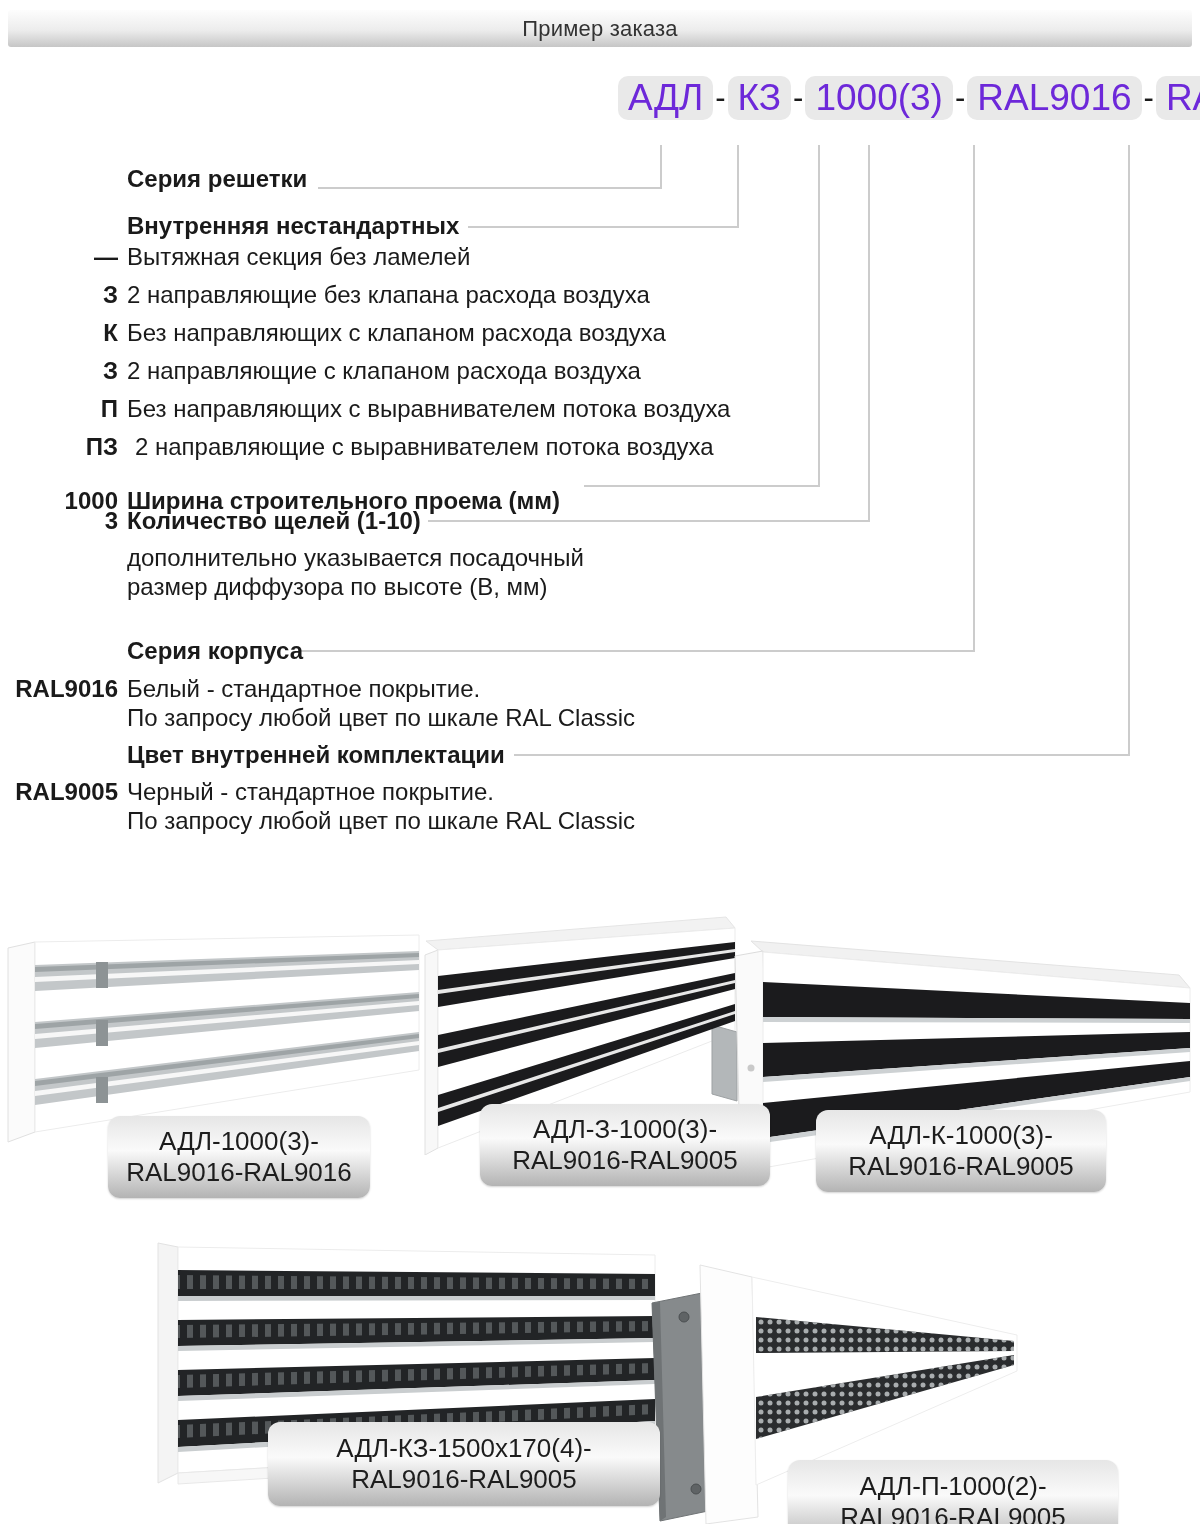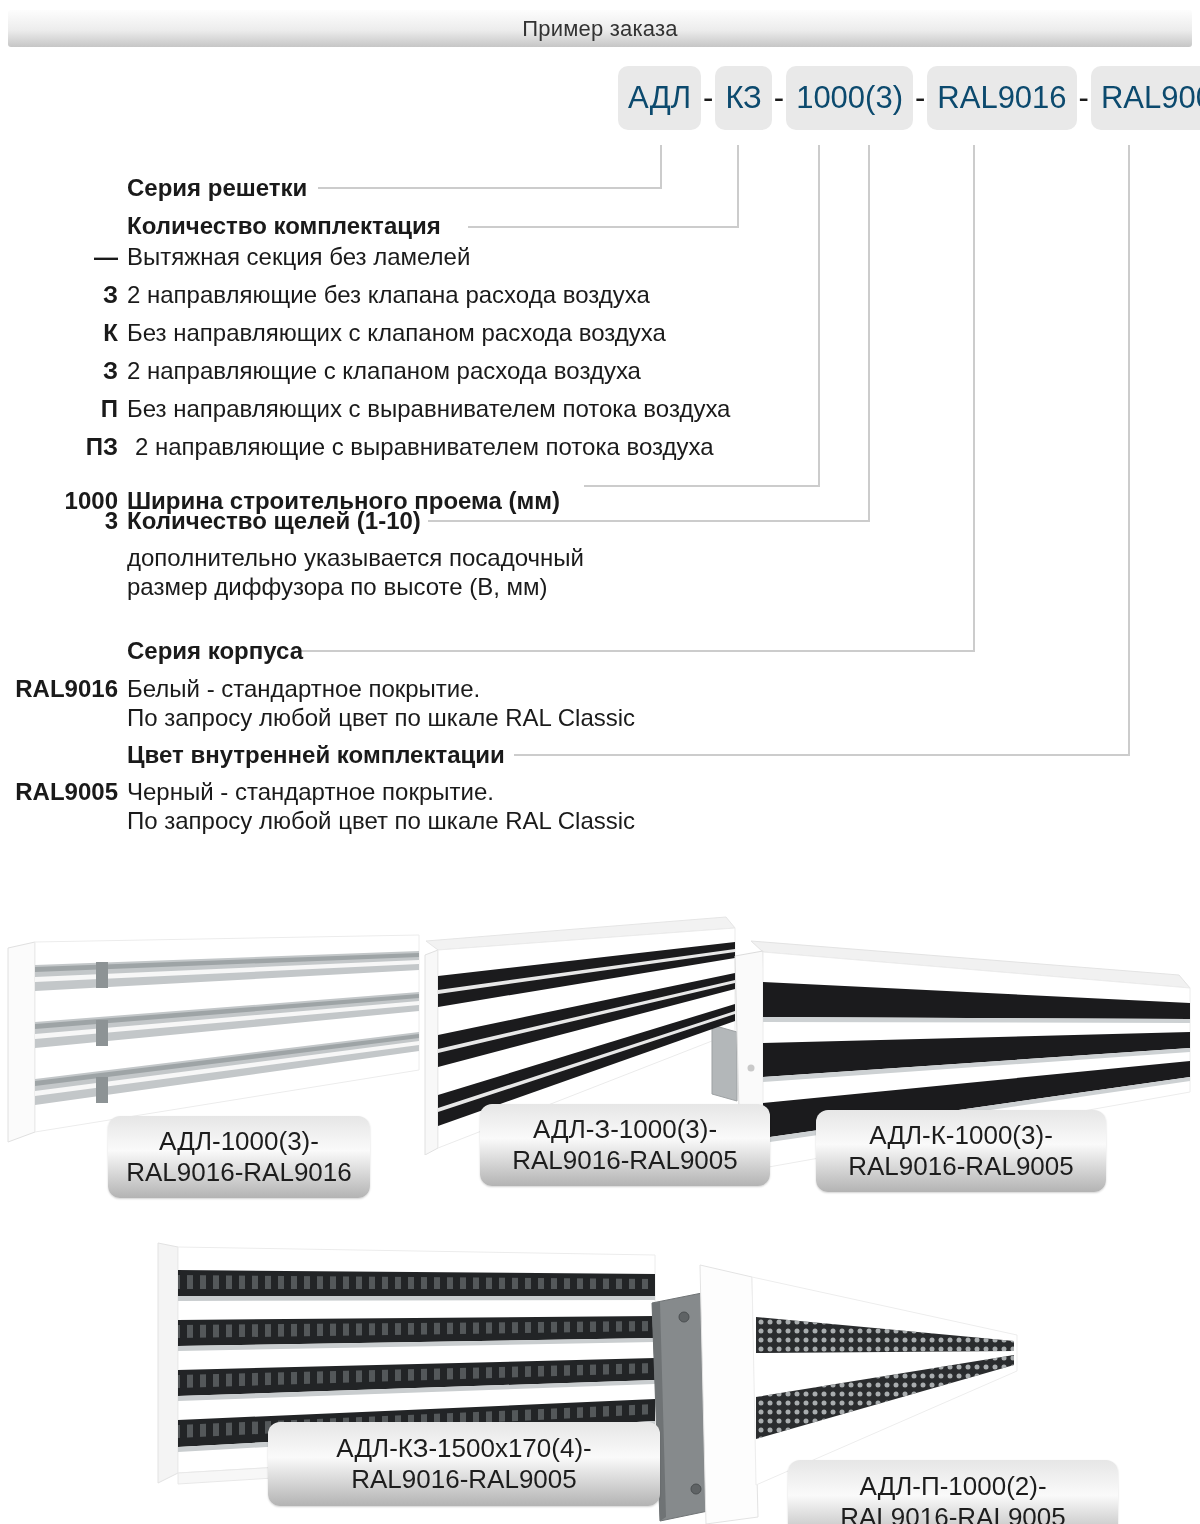--- a/index.html
+++ b/index.html
@@ -15,23 +15,23 @@
     background:linear-gradient(180deg,#fdfdfd 0%,#ececec 55%,#c6c6c6 100%);
     display:flex; align-items:center; justify-content:center;
   }
   .header-bar .title{font-size:22px; color:#333; letter-spacing:.2px;}
   
   .code-row{
     position:absolute; left:618px; top:74px; height:48px;
     display:flex; align-items:center;
   }
   .code-box{
-    background:#e9e9e9; border-radius:10px; height:64px;
+    background:#e9e9e9; border-radius:10px; height:44px;
     display:flex; align-items:center; padding:0 10px;
-    font-size:31px; color:#0c4a6e; white-space:nowrap;
+    font-size:37px; color:#6d28d9; white-space:nowrap;
   }
   .code-dash{font-size:31px; color:#1b1b1b; margin:0 2px;}
   
   .conn{position:absolute; border-right:2px solid #cccccc; border-bottom:2px solid #cccccc;}
   
   .lrow{position:absolute; left:0; display:flex; align-items:flex-start; font-size:24px; line-height:30px;}
   .lrow .pre{width:118px; flex:none; text-align:right; font-weight:700;}
   .lrow .desc{margin-left:9px; white-space:nowrap;}
   .lrow .desc.b{font-weight:700;}
   .lrow.two .pre, .lrow.two .desc{line-height:29px;}
@@ -67,27 +67,27 @@
     <span class="code-box">RAL9005</span>
   </div>
 
   <div class="conn" style="left:318px; top:145px; width:342px; height:42px;"></div>
   <div class="conn" style="left:468px; top:145px; width:269px; height:81px;"></div>
   <div class="conn" style="left:584px; top:145px; width:234px; height:340px;"></div>
   <div class="conn" style="left:428px; top:145px; width:440px; height:375px;"></div>
   <div class="conn" style="left:300px; top:145px; width:673px; height:505px;"></div>
   <div class="conn" style="left:514px; top:145px; width:614px; height:609px;"></div>
 
-  <div class="lrow" style="top:173px;">
+  <div class="lrow" style="top:164px;">
     <span class="pre"></span>
     <span class="desc b">Серия решетки</span>
   </div>
   <div class="lrow" style="top:211px;">
     <span class="pre"></span>
-    <span class="desc b">Количество комплектация</span>
+    <span class="desc b">Внутренняя нестандартных</span>
   </div>
 
   <div class="lrow" style="top:242px;">
     <span class="pre">—</span>
     <span class="desc">Вытяжная секция без ламелей</span>
   </div>
   <div class="lrow" style="top:280px;">
     <span class="pre">З</span>
     <span class="desc">2 направляющие без клапана расхода воздуха</span>
   </div>

